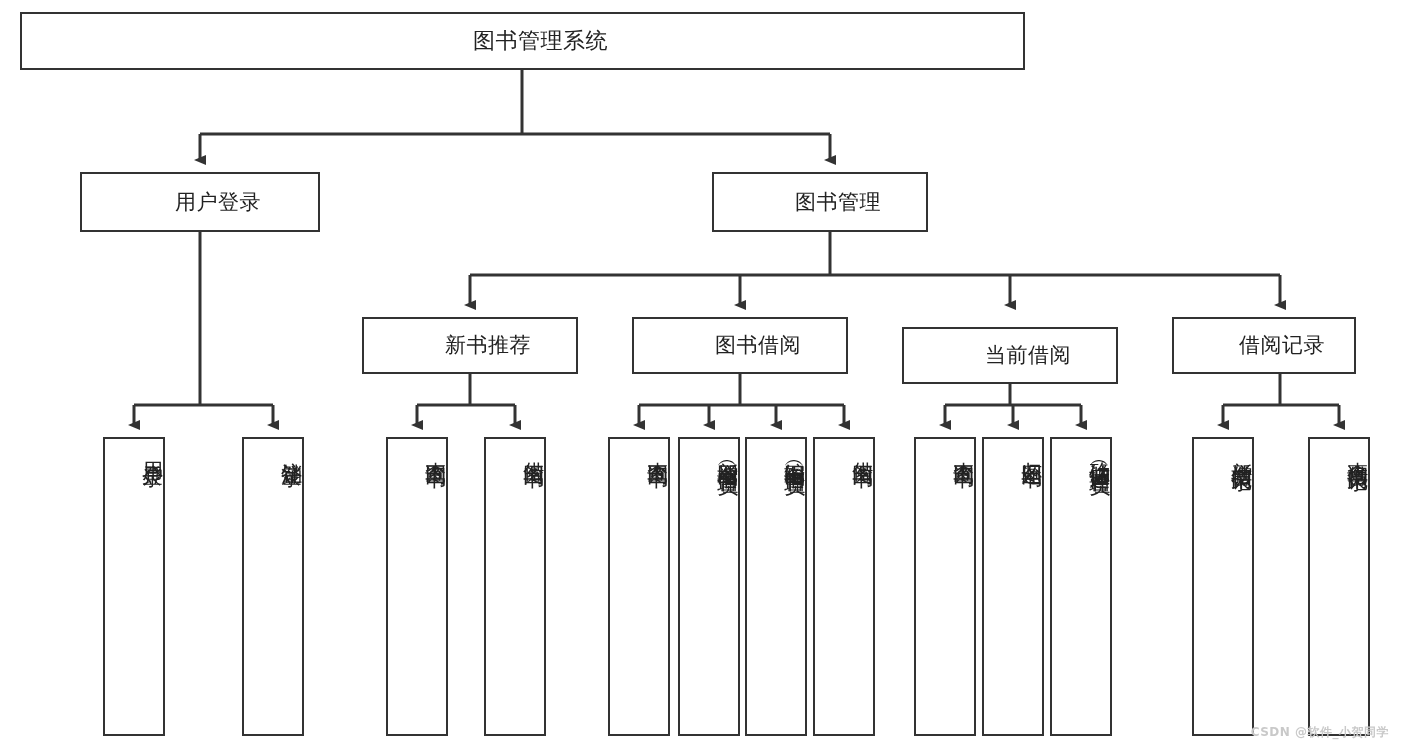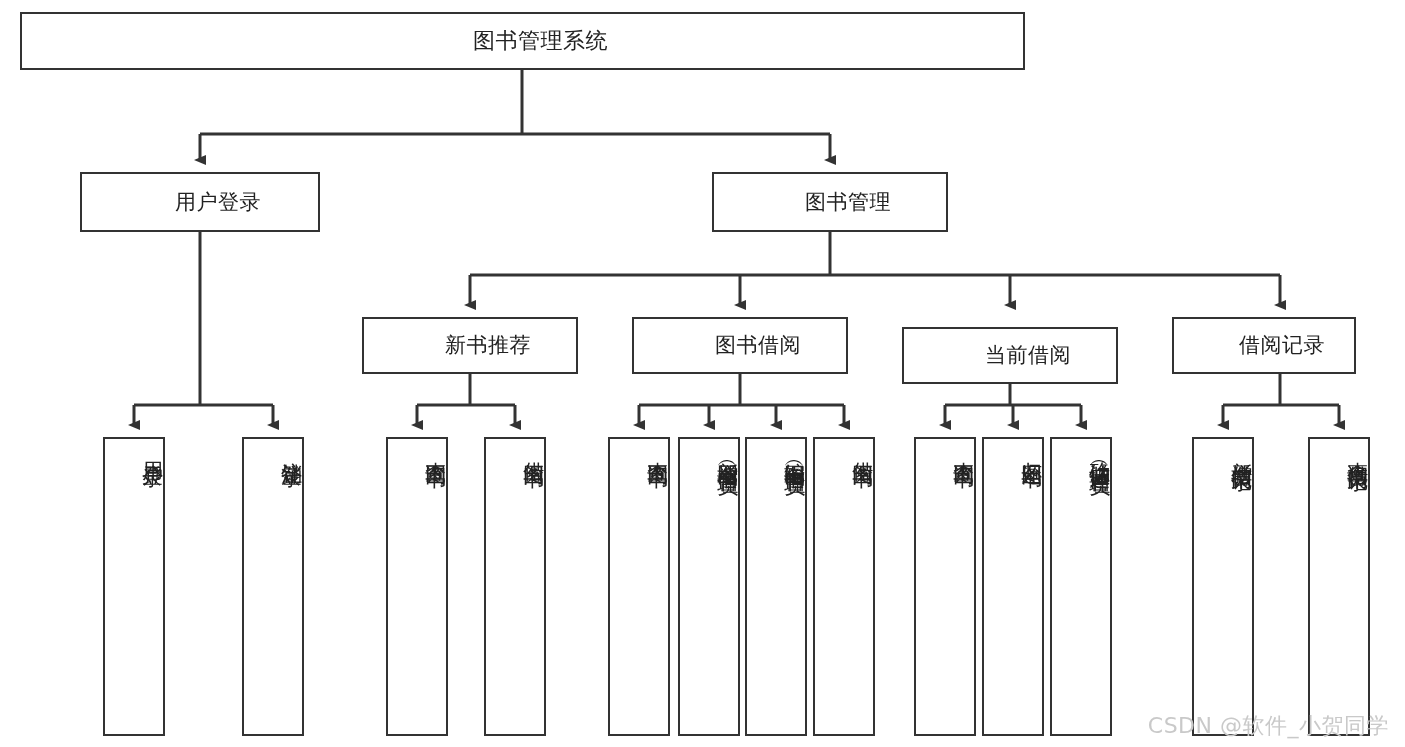--- a/index.html
+++ b/index.html
@@ -59,24 +59,25 @@
     text-orientation: upright;
     font-size: 21px;
     line-height: 1.02;
     letter-spacing: 2px;
     white-space: nowrap;
   }
   .watermark {
     position: absolute;
     right: 16px;
     bottom: 6px;
-    font-size: 22px;
+    font-size: 12px;
     color: #c9c9c9;
     letter-spacing: 0.5px;
     white-space: nowrap;
+    font-weight: bold;
   }
 </style>
 </head>
 <body>
 
 <div id="stage">
 
   <svg class="wires" viewBox="0 0 1405 747">
     <defs>
       <marker id="arrow" markerWidth="12" markerHeight="12" refX="5" refY="6" orient="auto" markerUnits="userSpaceOnUse">
@@ -127,21 +128,21 @@
     </g>
   </svg>
 
   <div class="node h root" id="node-root" style="left: 20px; top: 12px; width: 1005px; height: 58px;">
     <span class="label">图书管理系统</span>
   </div>
 
   <div class="node h" id="node-user_login" style="left: 80px; top: 172px; width: 240px; height: 60px;">
     <span class="label">用户登录</span>
   </div>
-  <div class="node h" id="node-book_manage" style="left: 712px; top: 172px; width: 236px; height: 60px;">
+  <div class="node h" id="node-book_manage" style="left: 712px; top: 172px; width: 216px; height: 60px;">
     <span class="label">图书管理</span>
   </div>
 
   <div class="node h" id="node-new_book_rec" style="left: 362px; top: 317px; width: 216px; height: 57px;">
     <span class="label">新书推荐</span>
   </div>
   <div class="node h" id="node-book_borrow" style="left: 632px; top: 317px; width: 216px; height: 57px;">
     <span class="label">图书借阅</span>
   </div>
   <div class="node h" id="node-current_borrow" style="left: 902px; top: 327px; width: 216px; height: 57px;">

